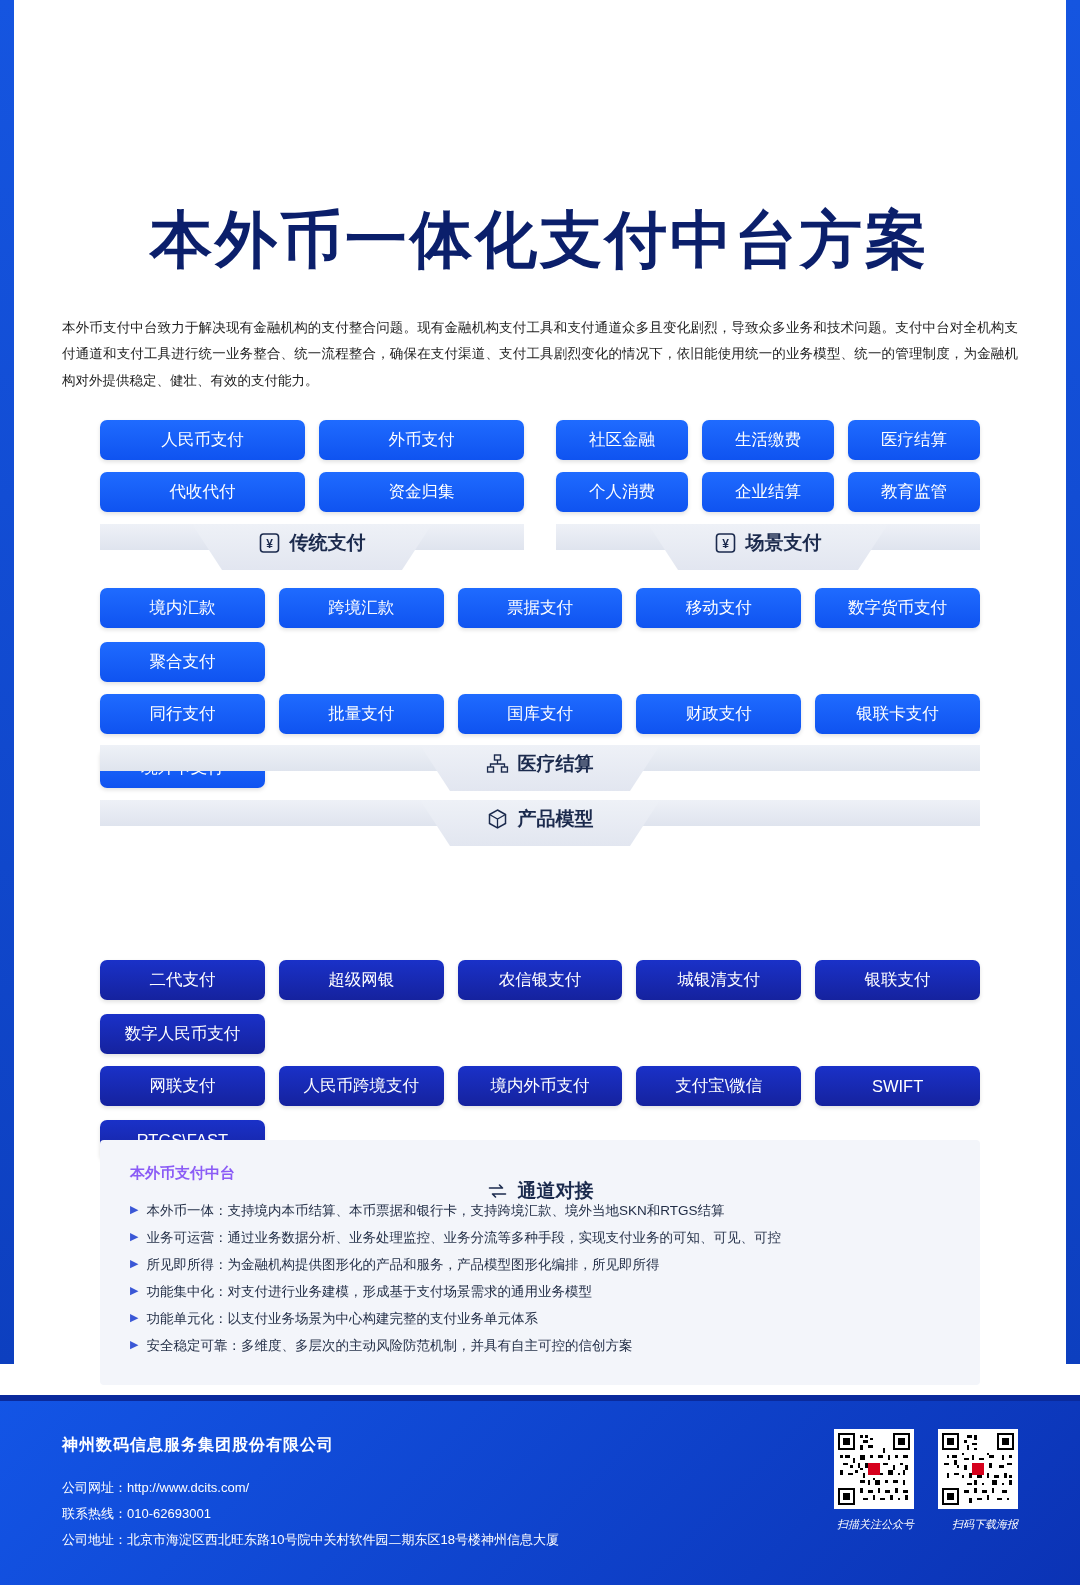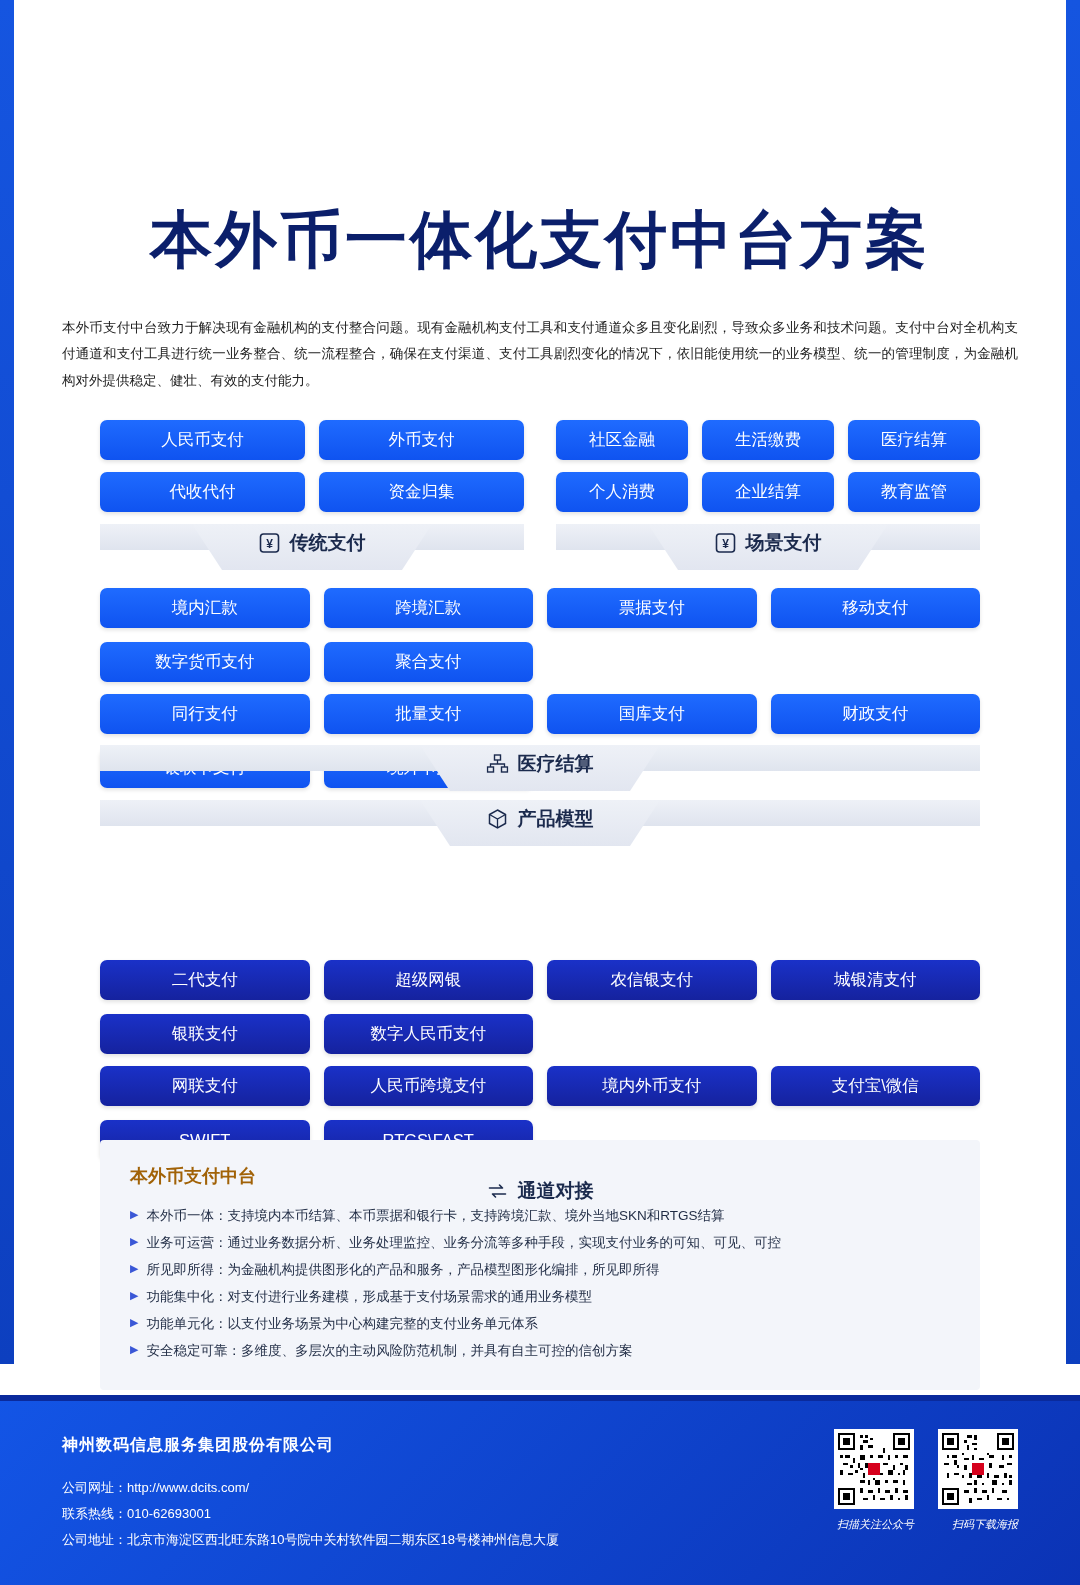--- a/index.html
+++ b/index.html
@@ -75,21 +75,21 @@
   }
   .shelf-icon { width: 22px; height: 22px; display: inline-block; }
 
   
   .two-col { position: absolute; left: 100px; right: 100px; top: 420px; display: flex; gap: 32px; }
   .col { flex: 1; }
   .row2 { display: flex; gap: 14px; margin-bottom: 12px; }
   .row2 .pill { flex: 1; }
 
   .sec-products { position: absolute; left: 100px; right: 100px; top: 588px; }
-  .grid6 { display: grid; grid-template-columns: repeat(4, 1fr); gap: 14px; margin-bottom: 12px; }
+  .grid6 { display: grid; grid-template-columns: repeat(5, 1fr); gap: 14px; margin-bottom: 12px; }
 
   .sec-channel { position: absolute; left: 100px; right: 100px; top: 745px; }
   .platform-stage {
     background: linear-gradient(180deg, #f2f4f9 0%, #e6eaf3 100%);
     padding: 24px 24px;
     display: flex; gap: 20px;
   }
   .platform-card {
     flex: 1; height: 100px;
     background: linear-gradient(180deg, #1c2fc4 0%, #151f9b 100%);
@@ -100,21 +100,21 @@
   }
 
   .sec-docking { position: absolute; left: 100px; right: 100px; top: 960px; }
 
   
   .info-card {
     position: absolute; left: 100px; right: 100px; top: 1140px;
     background: #f3f5fa; border-radius: 4px;
     padding: 24px 30px 26px 30px;
   }
-  .info-title { font-size: 18px; font-weight: bold; color: #a16207; margin-bottom: 14px; }
+  .info-title { font-size: 15px; font-weight: bold; color: #8b5cf6; margin-bottom: 14px; }
   .info-item { display: flex; align-items: flex-start; gap: 8px; font-size: 13.5px; color: #1f2b44; line-height: 2.0; }
   .arrow { color: #3a57d6; font-size: 11px; line-height: 2.3; }
 
   
   .footer {
     position: absolute; left: 0; right: 0; bottom: 0; height: 190px;
     background: linear-gradient(135deg, #1355e6 0%, #0b33b5 100%);
     color: #fff;
   }
   .footer-stripe { position: absolute; left: 0; right: 0; top: 0; height: 6px; background: #0a2a9c; }

